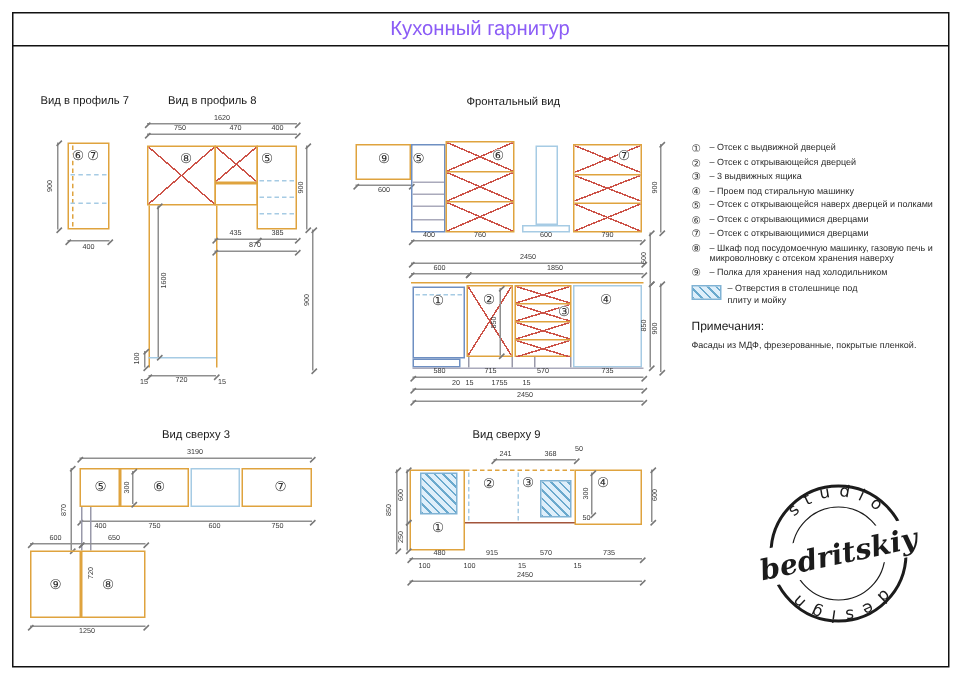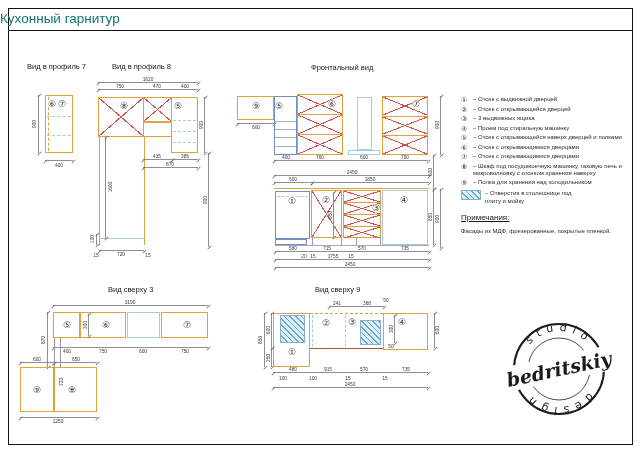--- a/index.html
+++ b/index.html
@@ -4,21 +4,21 @@
 <style>
   :root{
     --orange:#DFA33E; --blue:#6E8FC2; --lblue:#A6CBE4; --red:#CC5247;
     --dim:#8f8f8f; --ink:#222;
   }
   html,body{margin:0;padding:0;background:#fff;}
   .page{position:relative;width:640px;height:452px;background:#fff;overflow:hidden;
         font-family:"Liberation Sans",sans-serif;color:var(--ink);}
   .frame{position:absolute;left:8px;top:8px;width:623px;height:435px;border:1px solid #111;}
   .titleline{position:absolute;left:8px;top:30px;width:624px;border-top:1px solid #111;}
-  .title{position:absolute;left:0;right:0;top:11px;font-size:13.5px;color:#0f766e;}
+  .title{position:absolute;left:0;right:0;top:11px;text-align:center;font-size:13.5px;color:#8b5cf6;}
   .vlabel{position:absolute;font-size:7.5px;color:#1a1a1a;white-space:nowrap;}
   
   .bx{position:absolute;box-sizing:border-box;border:1px solid var(--orange);}
   .bx2{position:absolute;box-sizing:border-box;border:1.5px solid var(--orange);}
   .c-bl{border-color:var(--blue);}
   .c-lb{border-color:var(--lblue);}
   .x::before{content:"";position:absolute;inset:0;background:
     linear-gradient(to top right, transparent calc(50% - .5px), var(--red) calc(50% - .5px), var(--red) calc(50% + .5px), transparent calc(50% + .5px)),
     linear-gradient(to bottom right, transparent calc(50% - .5px), var(--red) calc(50% - .5px), var(--red) calc(50% + .5px), transparent calc(50% + .5px));}
   .xo{position:absolute;background:
@@ -46,21 +46,21 @@
   .hatchbox{position:absolute;}
   
   .legend{position:absolute;left:461px;top:96px;width:168px;}
   .lhead{font-size:8px;color:#1a1a1a;margin-bottom:7px;}
   .li{display:flex;gap:3px;margin-bottom:1.5px;}
   .ln{font-size:7px;line-height:8px;flex:none;width:9px;color:#333;}
   .lt{font-size:6px;line-height:7.5px;color:#2a2a2a;}
   .lhatchrow{display:flex;gap:4px;margin-top:3px;align-items:flex-start;}
   .swatch{flex:none;width:20px;height:10px;}
   .lhatchrow .lt{width:96px;}
-  .nhead{font-size:8px;color:#1a1a1a;margin-top:8px;margin-bottom:6px;text-decoration:underline;}
+  .nhead{font-size:8px;color:#1a1a1a;margin-top:8px;margin-bottom:6px;}
   .nbody{font-size:6px;line-height:7.5px;color:#2a2a2a;}
   
   .stamp{position:absolute;}
   .arc{font-family:"DejaVu Sans",sans-serif;font-size:11px;letter-spacing:5.5px;fill:#1b1b1b;}
   .sname{font-family:"DejaVu Serif",serif;font-style:italic;font-weight:bold;font-size:19px;fill:#1b1b1b;}
 </style>
 </head>
 <body>
 
 <div class="page">

